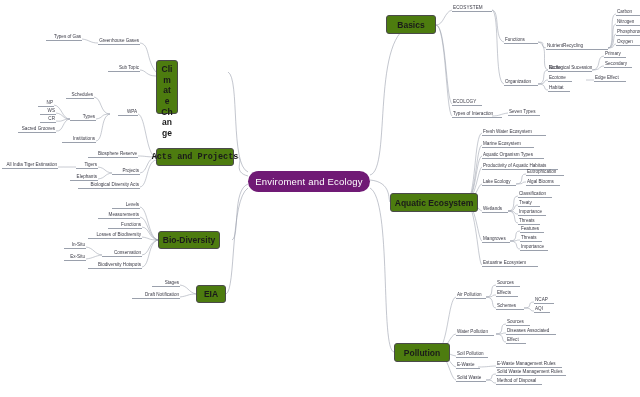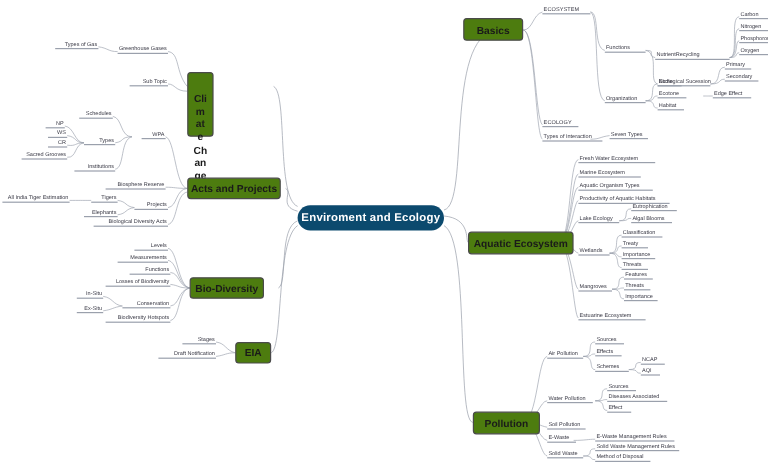--- a/index.html
+++ b/index.html
@@ -3,31 +3,31 @@
 <meta charset="utf-8">
 <style>
   html,body{margin:0;padding:0;background:#ffffff;}
   body{width:640px;height:397px;position:relative;overflow:hidden;
        font-family:"Liberation Sans","DejaVu Sans",sans-serif;}
   #canvas{position:absolute;left:0;top:0;width:640px;height:397px;}
   svg.lines{position:absolute;left:0;top:0;width:640px;height:397px;pointer-events:none;}
   .node{position:absolute;box-sizing:border-box;white-space:nowrap;}
 
   
-  .central{background:#0c4a6e;color:#ffffff;border-radius:13px;
-           font-size:9.5px;font-weight:bold;letter-spacing:.2px;
+  .central{background:#701a75;color:#ffffff;border-radius:13px;
+           font-size:9.5px;font-weight:normal;letter-spacing:.2px;
            display:flex;align-items:center;justify-content:center;
            text-align:center;}
 
   
   .main{border:1px solid #4a4a4a;background:#4d7c0f;color:#1a1a1a;
         font-size:8.5px;font-weight:bold;border-radius:3px;
         display:flex;align-items:center;justify-content:center;text-align:center;}
   .main.wrapbox{white-space:normal;word-break:break-all;line-height:1.25;
-        justify-content:flex-start;align-items:flex-start;padding:16px 4px;
+        justify-content:flex-start;align-items:flex-start;padding:3px 4px;
         font-size:8.5px;}
 
   
   .sub{font-size:4.6px;color:#3a3a46;border-bottom:.5px solid #9aa0ac;
        padding:0 1px 1px 1px;line-height:1.1;
        display:flex;align-items:flex-end;}
   .sub.r{justify-content:flex-start;}
   .sub.l{justify-content:flex-end;}
   .sub.caps{letter-spacing:.1px;}
 
@@ -166,21 +166,21 @@
   <div class="node central" style="left:248px;top:171px;width:122px;height:21px;">Enviroment and Ecology</div>
 
   <div class="node main" style="left:386px;top:15px;width:50px;height:19px;">Basics</div>
 
   <div class="node main" style="left:390px;top:193px;width:88px;height:19px;">Aquatic Ecosystem</div>
 
   <div class="node main" style="left:394px;top:343px;width:56px;height:19px;">Pollution</div>
 
   <div class="node main wrapbox" style="left:156px;top:60px;width:22px;height:54px;">Climate Change</div>
 
-  <div class="node main" style="left:156px;top:148px;width:78px;height:18px;">Acts and Projects</div>
+  <div class="node main" style="left:156px;top:148px;width:78px;height:18px;font-family:Liberation Mono, monospace;">Acts and Projects</div>
 
   <div class="node main" style="left:158px;top:231px;width:62px;height:18px;">Bio-Diversity</div>
 
   <div class="node main" style="left:196px;top:285px;width:30px;height:18px;">EIA</div>
 
   <div class="node sub r caps" style="left:452px;top:2px;width:40px;height:10px;">ECOSYSTEM</div>
 
   <div class="node sub r" style="left:504px;top:34px;width:34px;height:10px;">Functions</div>
 
   <div class="node sub r" style="left:546px;top:40px;width:62px;height:10px;">NutrientRecycling</div>

